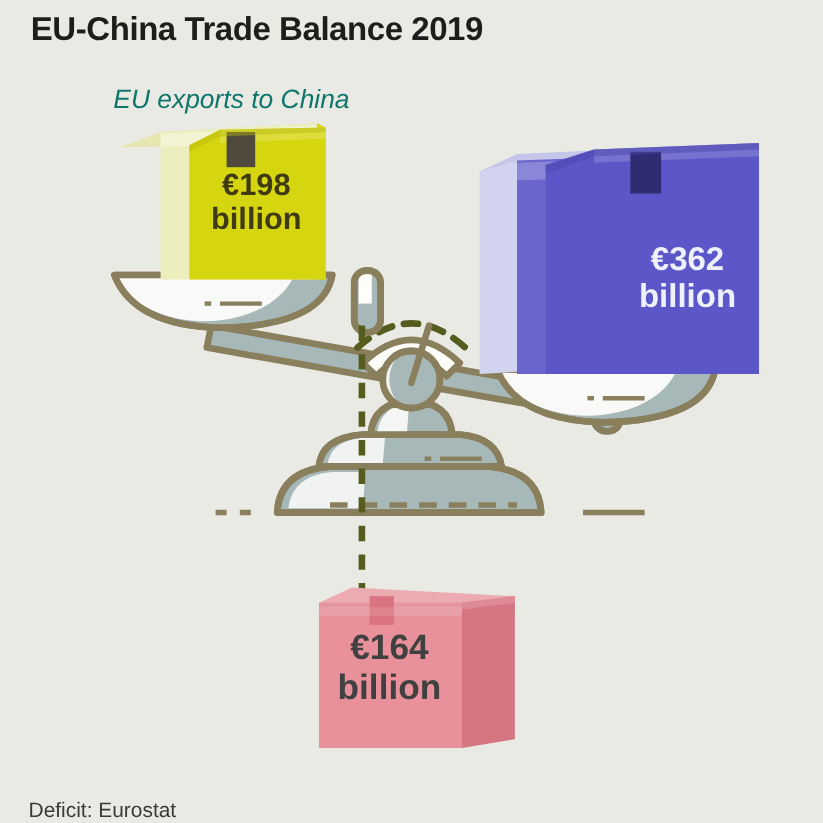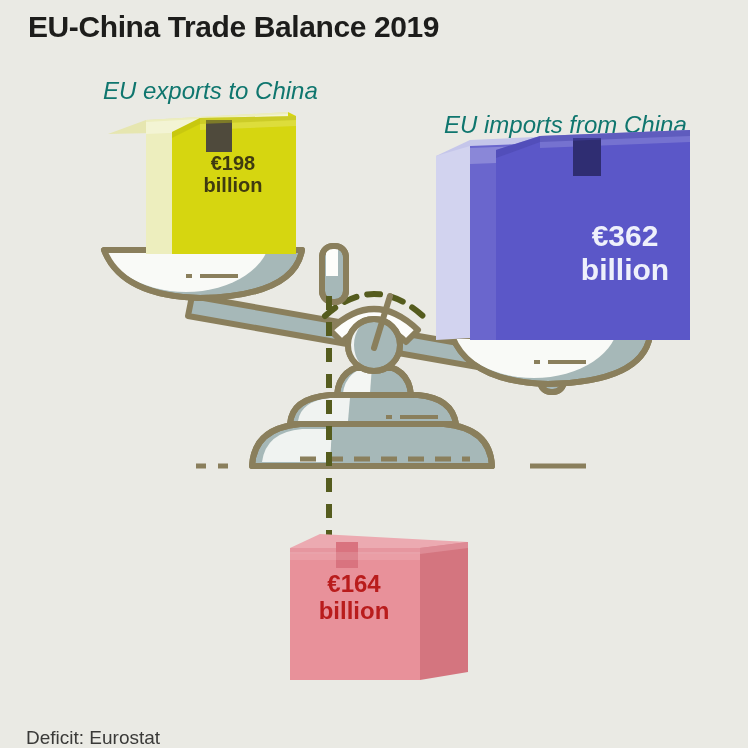--- a/index.html
+++ b/index.html
@@ -54,40 +54,39 @@
   .box-label {
     position: absolute;
     text-align: center;
     font-weight: bold;
     line-height: 1.12;
     white-space: pre-line;
     pointer-events: none;
   }
   #label-yellow {
     left: 160px; top: 152px; width: 146px;
-    font-size: 20px; color: #3f3a10;
+    font-size: 28px; color: #3f3a10;
   }
   #label-blue {
     left: 497px; top: 219px; width: 172px;
     font-size: 30px; color: #eef0fb; padding-left: 42px;
   }
   #label-pink {
     left: 283px; top: 571px; width: 142px;
-    font-size: 24px; color: #b91c1c;
+    font-size: 32px; color: #404040;
   }
 </style>
 </head>
 <body>
 
 <div id="infographic">
 
   <div class="title">EU-China Trade Balance 2019</div>
 
   <div class="caption" id="caption-exports">EU exports to China</div>
-  <div class="caption" id="caption-imports">EU imports from China</div>
 
   <svg class="scale-svg" width="748" height="748" viewBox="0 0 748 748">
     <defs>
       <clipPath id="panClipLeft">
           <path d="M104 250 H302 L284 298 Q196 312 122 298 Z"></path>
         </clipPath>
       <clipPath id="panClipRight">
           <path d="M452 336 H650 L632 384 Q544 398 470 384 Z"></path>
         </clipPath>
     </defs>

